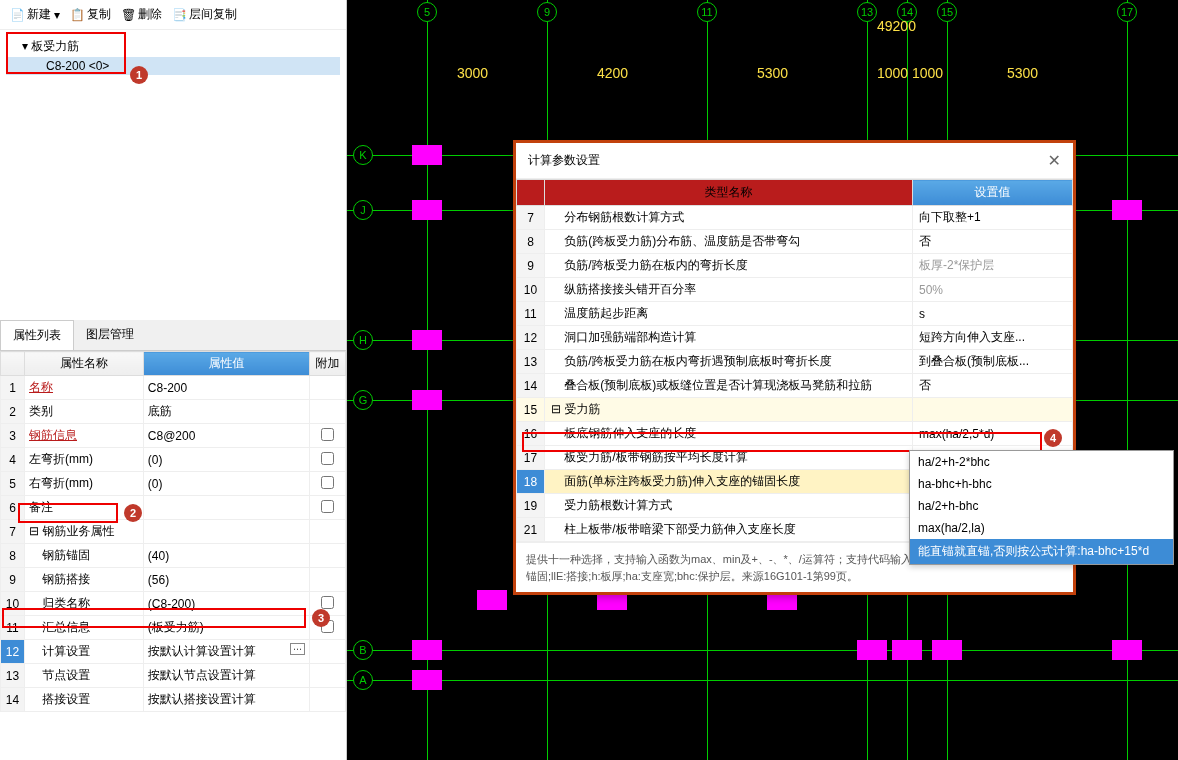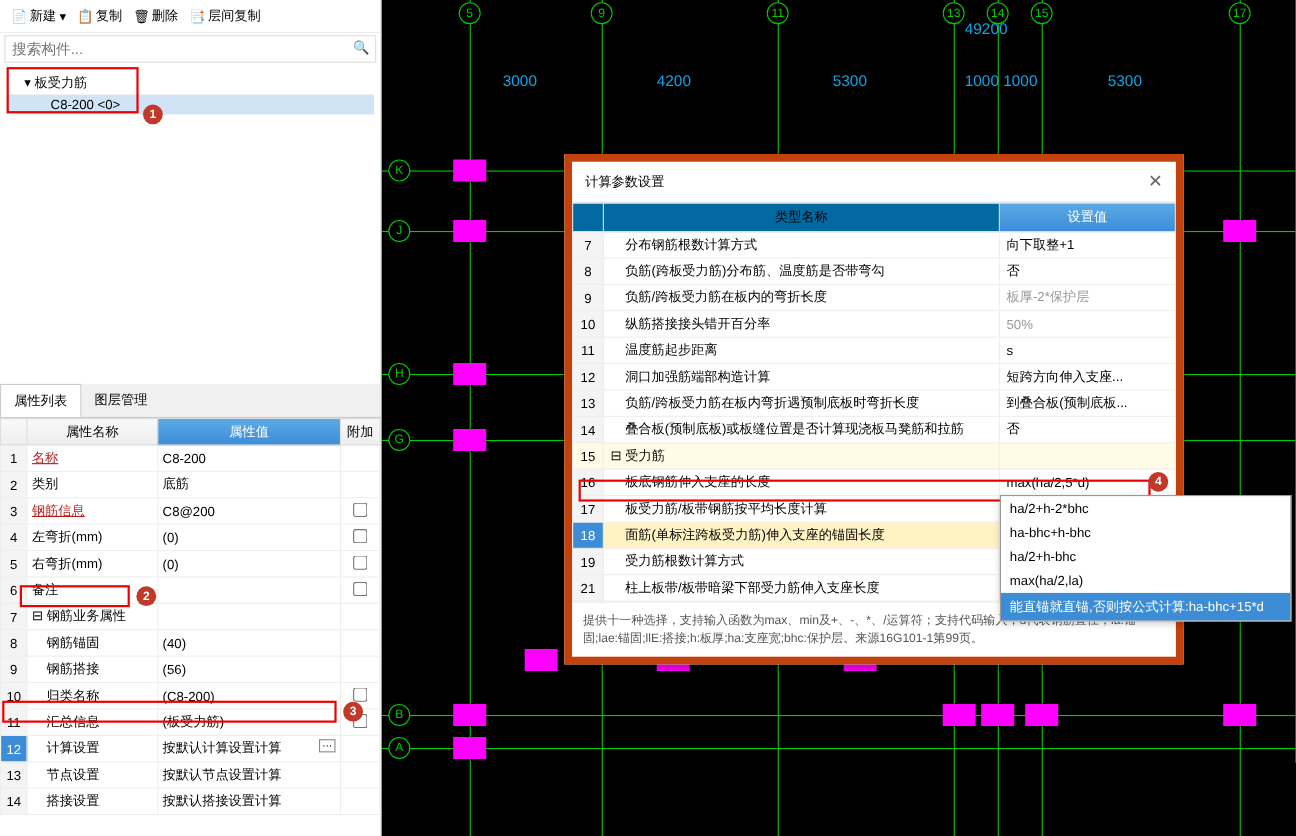--- a/index.html
+++ b/index.html
@@ -34,28 +34,28 @@
 .grid td.rownum { background: #f4f4f4; text-align: center; width: 24px; }
 .grid td.rownum.sel { background: #3d8cd6; color: #fff; }
 .grid .blue-link { color: #b91c1c; text-decoration: underline; }
 .grid .chk { text-align: center; width: 30px; }
 .grid .ellipsis { float: right; border: 1px solid #888; padding: 0 2px; font-size: 9px; cursor: pointer; }
 
 .canvas { position: absolute; left: 347px; top: 0; width: 831px; height: 760px; background: #000; overflow: hidden; }
 .gline-v { position: absolute; top: 0; bottom: 0; width: 1px; background: #0c0; }
 .gline-h { position: absolute; left: 0; right: 0; height: 1px; background: #0c0; }
 .bubble { position: absolute; width: 20px; height: 20px; border: 1px solid #0c0; border-radius: 50%; color: #0c0; font-size: 11px; display: flex; align-items: center; justify-content: center; background: #000; }
-.dim { position: absolute; color: #0ea5e9; font-size: 14px; }
+.dim { position: absolute; color: #fde047; font-size: 14px; }
 .col { position: absolute; width: 30px; height: 20px; background: #f0f; }
 
-.dialog { position: absolute; left: 513px; top: 140px; width: 563px; background: #fff; border: 7px solid #c2410c; box-shadow: 0 2px 8px rgba(0,0,0,.3); }
+.dialog { position: absolute; left: 513px; top: 140px; width: 563px; background: #fff; border: 3px solid #c2410c; box-shadow: 0 2px 8px rgba(0,0,0,.3); }
 .dialog-tb { display: flex; justify-content: space-between; align-items: center; padding: 8px 12px; border-bottom: 1px solid #eee; }
 .dialog-close { cursor: pointer; font-size: 16px; color: #666; }
 .dgrid { width: 100%; border-collapse: collapse; font-size: 12px; }
-.dgrid th { background: #0369a1; border: 1px solid #ddd; padding: 4px; font-weight: normal; }
+.dgrid th { background: #b91c1c; border: 1px solid #ddd; padding: 4px; font-weight: normal; }
 .dgrid th.blue { background: linear-gradient(#5aa9e6,#3d8cd6); color: #fff; }
 .dgrid td { border: 1px solid #eee; padding: 3px 6px; height: 21px; }
 .dgrid td.rn { background: #f4f4f4; text-align: center; width: 28px; }
 .dgrid td.rn.sel { background: #3d8cd6; color: #fff; }
 .dgrid tr.sel td { background: #fff3c4; }
 .dgrid tr.grp td { background: #fffbe6; }
 .dgrid td.gray { color: #999; }
 .dgrid .dd { float: right; border: 1px solid #888; width: 14px; text-align: center; font-size: 9px; cursor: pointer; }
 .help { padding: 8px 10px; font-size: 11px; color: #555; border-top: 1px solid #eee; line-height: 1.5; }
 
@@ -74,24 +74,20 @@
         <span>复制</span>
       </span>
     <span class="tbtn">
         <span class="ico">🗑</span>
         <span>删除</span>
       </span>
     <span class="tbtn">
         <span class="ico">📑</span>
         <span>层间复制</span>
       </span>
-  </div>
-  <div class="search">
-    <input placeholder="搜索构件..." style="">
-    <span class="sicon">🔍</span>
   </div>
   <div class="tree">
     <div class="tree-item">▾ <span>板受力筋</span></div>
     <div class="tree-child">C8-200 &lt;0&gt;</div>
     <div class="redbox" style="left:6px;top:2px;width:120px;height:42px"></div>
     <div class="badge" style="left:130px;top:36px">1</div>
   </div>
 
   <div class="prop-tabs">
     <div class="tab active">属性列表</div>

